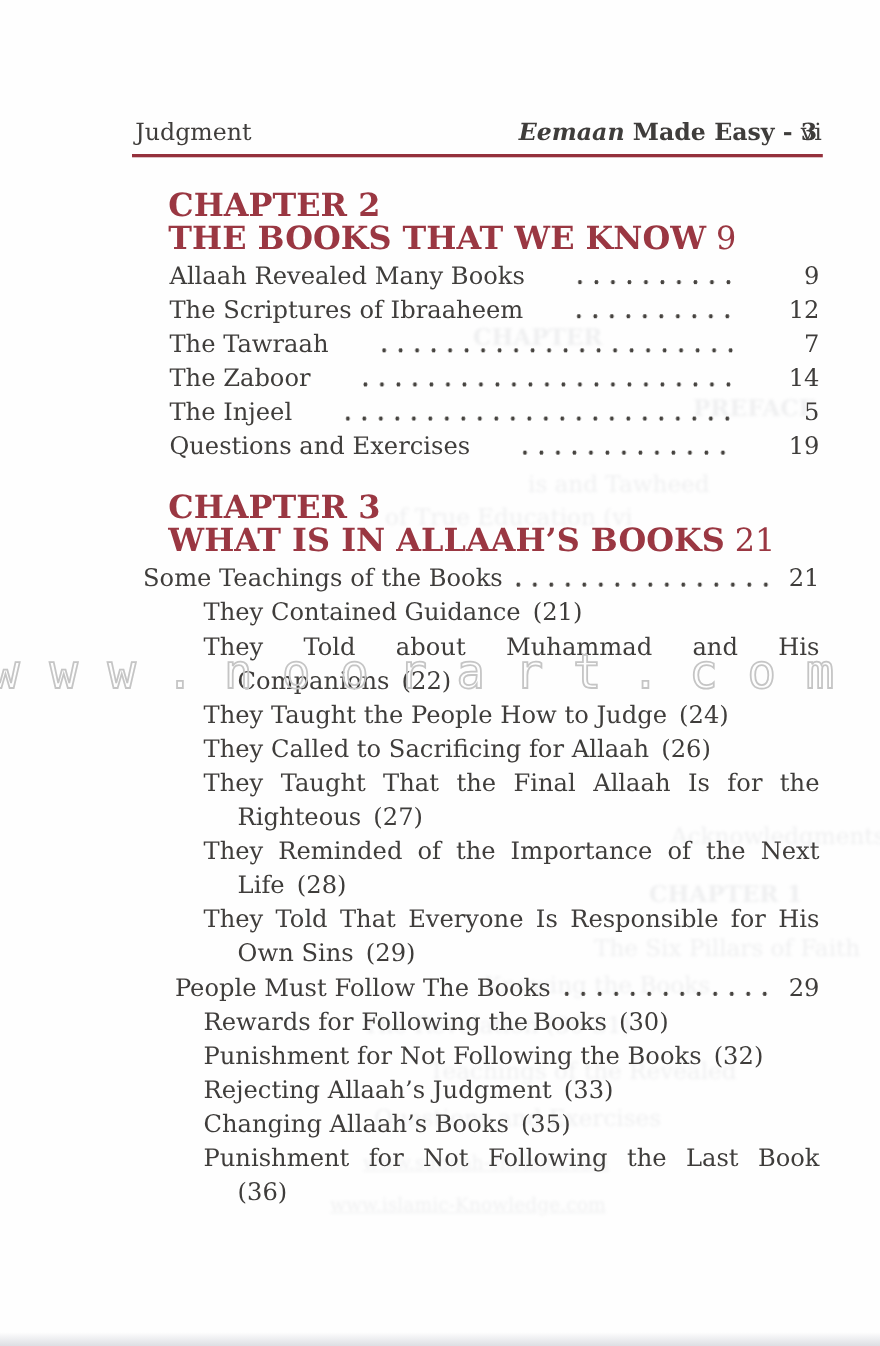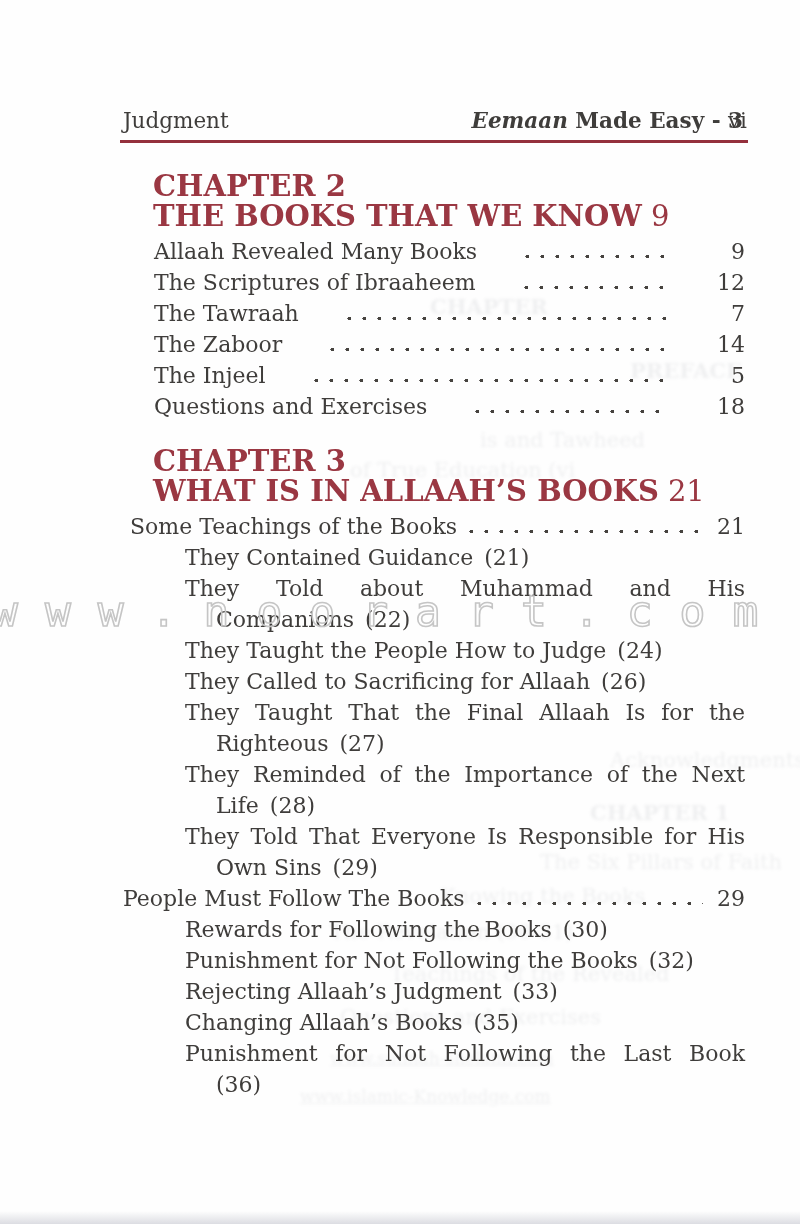--- a/index.html
+++ b/index.html
@@ -28,21 +28,21 @@
   
   #toc{position:absolute;left:123px;top:171px;width:622px;z-index:2;}
   .ch-line{font-weight:bold;font-size:29px;line-height:30px;color:var(--accent);
            padding-left:30px;white-space:nowrap;}
   .ch-page{font-weight:normal;margin-left:9px;}
   .entries{margin-top:5px;}
   .chapter + .chapter{margin-top:24px;}
   .row{display:flex;align-items:baseline;font-size:22px;line-height:31px;}
   .row .t{white-space:nowrap;}
   .row.justify .t{white-space:normal;flex:1;text-align:justify;text-align-last:justify;}
-  .ind-a{padding-left:0px;}
+  .ind-a{padding-left:0px;margin-left:36px;}
   .ind-b{padding-left:7px;justify-content:center;}
   .ind-h{padding-left:31px;gap:36px;}
   .ind-c{padding-left:62px;}
   .ind-d{padding-left:93px;}
   .dots{flex:1;align-self:flex-end;height:9px;margin:0 8px 6px 12px;
         background:radial-gradient(circle at 2.2px 4.5px,#46433f 1.65px,rgba(0,0,0,0) 1.95px)
         left center/15px 9px repeat-x;}
   .pg{min-width:34px;text-align:right;white-space:nowrap;}
 
   
@@ -121,21 +121,21 @@
             <span class="pg">14</span>
           </div>
           <div class="row ind-h">
             <span class="t">The Injeel</span>
             <span class="dots"></span>
             <span class="pg">5</span>
           </div>
           <div class="row ind-h">
             <span class="t">Questions and Exercises</span>
             <span class="dots"></span>
-            <span class="pg">18</span>
+            <span class="pg">19</span>
           </div>
         </div>
       </section>
       <section class="chapter">
         <div class="ch-line">CHAPTER 3</div>
         <div class="ch-line"><span>WHAT IS IN ALLAAH’S BOOKS</span><span class="ch-page">21</span></div>
         <div class="entries">
           <div class="row ind-b">
             <span class="t">Some Teachings of the Books</span>
             <span class="dots"></span>

